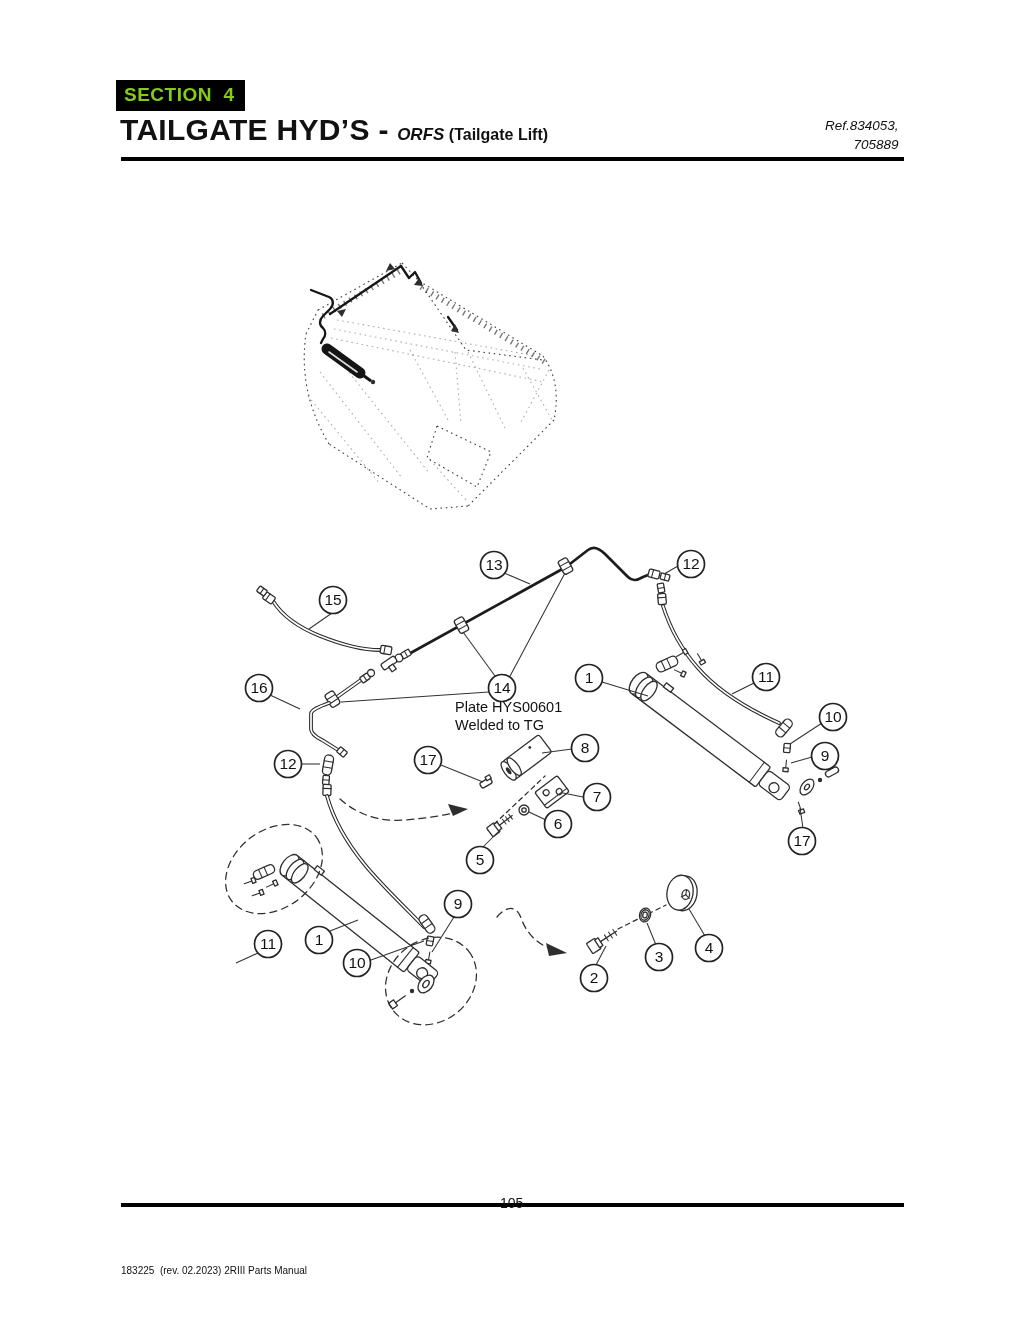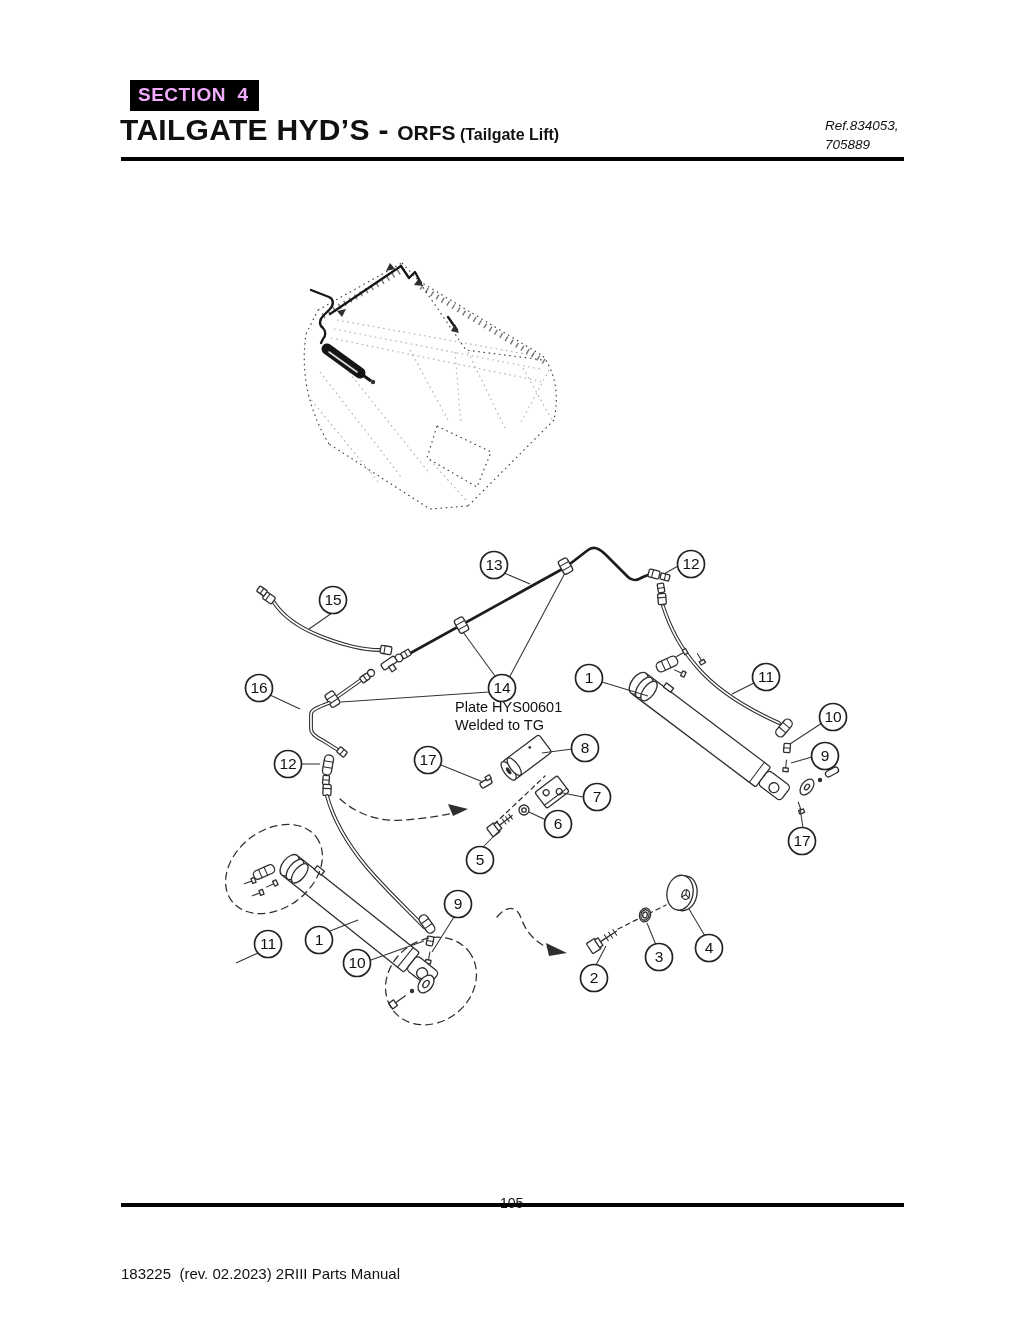--- a/index.html
+++ b/index.html
@@ -3,37 +3,37 @@
 <meta charset="utf-8">
 <style>
   html,body{margin:0;padding:0;background:#e8e8e8;}
   .page{
     position:relative;width:1024px;height:1325px;margin:0 auto;
     background:#ffffff;overflow:hidden;
     font-family:"Liberation Sans","DejaVu Sans",sans-serif;color:#111;
   }
   
   .section-badge{
-    position:absolute;left:130px;top:80px;background:#000;color:#f0abfc;
+    position:absolute;left:116px;top:80px;background:#000;color:#84cc16;
     font-size:19px;font-weight:bold;padding:4px 10px 5px 8px;letter-spacing:.5px;
     white-space:pre;
   }
   .title-row{position:absolute;left:120px;top:113px;white-space:nowrap;}
   .title-main{font-size:30px;font-weight:bold;letter-spacing:.3px;margin-top:40px;}
-  .title-sub{font-size:21px;font-weight:bold;margin-left:4px;}
+  .title-sub{font-size:17px;font-weight:bold;margin-left:4px;font-style:italic;}
   .title-paren{font-size:16px;font-weight:bold;}
   .ref-block{
     position:absolute;left:825px;top:116px;font-size:13.5px;font-style:italic;
-    line-height:19px;color:#111;
+    line-height:19px;color:#111;text-align:right;
   }
   .rule{position:absolute;left:121px;width:783px;height:4px;background:#000;}
   .rule.top{top:157px;}
   .rule.bottom{top:1203px;}
   
-  .footer-left{position:absolute;left:121px;top:1265px;font-size:15px;white-space:pre;}
+  .footer-left{position:absolute;left:121px;top:1265px;font-size:10px;white-space:pre;}
   .footer-page{position:absolute;left:500px;top:1195px;font-size:14px;}
   
   svg.diagram{position:absolute;left:0;top:0;}
   .ln{stroke:#2e2e2e;stroke-width:1.3;fill:none;stroke-linecap:round;stroke-linejoin:round;}
   .thin{stroke-width:1.05;}
   .tube{stroke:#1c1c1c;stroke-width:2.7;fill:none;stroke-linecap:round;stroke-linejoin:round;}
   .hoseO{stroke:#2a2a2a;stroke-width:3.8;fill:none;stroke-linecap:round;}
   .hoseI{stroke:#ffffff;stroke-width:1.7;fill:none;stroke-linecap:round;}
   .part{fill:#fff;stroke:#2e2e2e;stroke-width:1.3;stroke-linejoin:round;}
   .partD{fill:#2e2e2e;stroke:none;}

